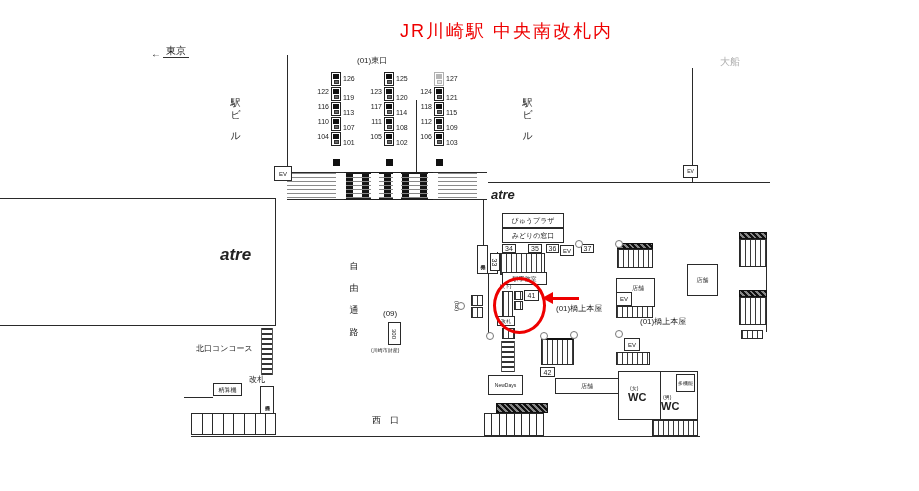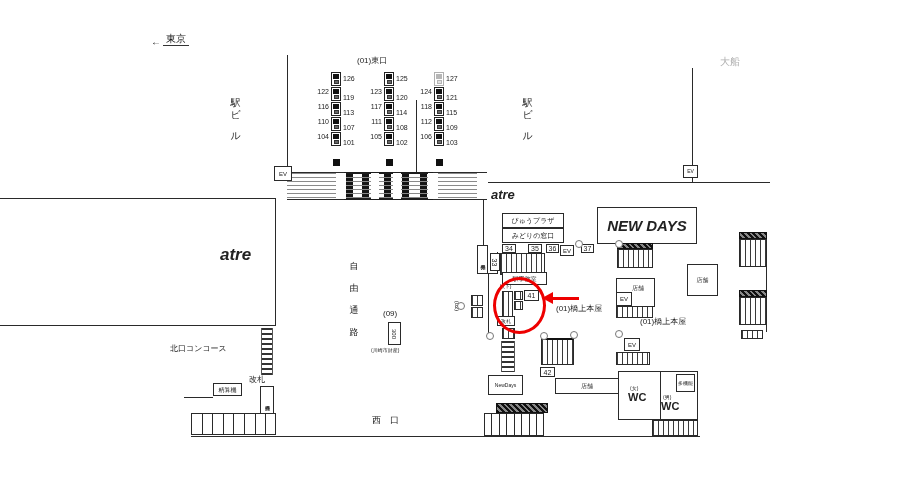--- a/index.html
+++ b/index.html
@@ -49,21 +49,21 @@
   .frame{position:absolute;border:2px solid #1d1d1d;box-sizing:border-box;}
   .ev{font-size:6px;}
 </style>
 </head>
 <body>
 
 <div class="canvas">
 
   <div class="lbl f10 gray" style="left:720px;top:57px">大船</div>
 
-  <div class="lbl f10" style="left:151px;top:34px"><span style="display:inline-block;transform:translateY(3px);margin-right:2px">←</span><span style="border-bottom:1px solid #333;padding:0 3px 1px 3px">東京</span></div>
+  <div class="lbl f10" style="left:151px;top:46px"><span style="display:inline-block;transform:translateY(3px);margin-right:2px">←</span><span style="border-bottom:1px solid #333;padding:0 3px 1px 3px">東京</span></div>
 
   <div class="lbl f10 vtext" style="left:230px;top:90px;letter-spacing:12px">駅ビル</div>
   <div class="lbl f10 vtext" style="left:522px;top:90px;letter-spacing:12px">駅ビル</div>
 
   <div class="wall" style="left:287px;top:55px;width:1px;height:117px"></div>
   <div class="wall" style="left:416px;top:100px;width:1px;height:72px"></div>
   <div class="wall" style="left:692px;top:68px;width:1px;height:114px"></div>
   <div class="wall" style="left:483px;top:182px;width:287px;height:1px"></div>
   <div class="wall" style="left:483px;top:182px;width:1px;height:64px"></div>
   <div class="wall" style="left:0;top:198px;width:276px;height:1px"></div>
@@ -138,21 +138,20 @@
   <div class="darkv" style="left:362px;top:174px;width:7px;height:24px"></div>
   <div class="darkv" style="left:384px;top:174px;width:7px;height:24px"></div>
   <div class="darkv" style="left:402px;top:174px;width:7px;height:24px"></div>
   <div class="darkv" style="left:420px;top:174px;width:7px;height:24px"></div>
   <div class="box ev" style="left:274px;top:166px;width:18px;height:15px">EV</div>
   <div class="box" style="left:683px;top:165px;width:15px;height:13px;font-size:5px">EV</div>
 
   <div class="lbl f13 it" style="left:491px;top:188px">atre</div>
   <div class="box f7" style="left:502px;top:213px;width:62px;height:15px">びゅうプラザ</div>
   <div class="box f7" style="left:502px;top:228px;width:62px;height:15px">みどりの窓口</div>
-  <div class="box f15 it" style="left:597px;top:207px;width:100px;height:37px">NEW DAYS</div>
 
   <div class="box" style="left:477px;top:245px;width:11px;height:29px">
       <span class="vtext f5">券売機</span>
     </div>
   <div class="box f7" style="left:502px;top:244px;width:14px;height:9px">34</div>
   <div class="box f7" style="left:528px;top:244px;width:14px;height:9px">35</div>
   <div class="vhatch" style="left:500px;top:253px;width:45px;height:22px"></div>
   <div class="box" style="left:490px;top:253px;width:10px;height:18px">
       <span class="rot90 f7">33</span>
     </div>
@@ -185,21 +184,21 @@
 
   <div class="dark" style="left:739px;top:232px;width:28px;height:7px"></div>
   <div class="vhatch" style="left:739px;top:239px;width:28px;height:28px"></div>
   <div class="box f6" style="left:687px;top:264px;width:31px;height:32px">店舗</div>
   <div class="dark" style="left:739px;top:290px;width:28px;height:7px"></div>
   <div class="vhatch" style="left:739px;top:297px;width:28px;height:28px"></div>
   <div class="vhatch" style="left:741px;top:330px;width:22px;height:9px"></div>
 
   <div class="lbl f17 it" style="left:220px;top:246px">atre</div>
   <div class="ladder" style="left:261px;top:328px;width:12px;height:47px"></div>
-  <div class="lbl f8" style="left:170px;top:345px">北口コンコース</div>
+  <div class="lbl f8" style="left:196px;top:345px">北口コンコース</div>
   <div class="box f6" style="left:213px;top:383px;width:29px;height:13px">精算機</div>
   <div class="lbl f8" style="left:249px;top:376px">改札</div>
   <div class="box" style="left:260px;top:386px;width:14px;height:29px">
       <span class="vtext f5">券売機</span>
     </div>
   <div class="gaterow" style="left:191px;top:413px;width:85px;height:22px"></div>
 
   <div class="lbl f9 vtext" style="left:349px;top:254px;letter-spacing:22px">自由通路</div>
   <div class="lbl f8" style="left:383px;top:310px">(09)</div>
   <div class="box" style="left:388px;top:322px;width:13px;height:23px">
@@ -231,14 +230,15 @@
   <div class="pillar" style="left:457px;top:302px"></div>
   <div class="pillar" style="left:486px;top:332px"></div>
   <div class="pillar" style="left:540px;top:332px"></div>
   <div class="pillar" style="left:570px;top:331px"></div>
   <div class="pillar" style="left:615px;top:330px"></div>
 
   <div class="rcircle" style="left:493px;top:277px;width:53px;height:57px"></div>
   <div class="rshaft" style="left:552px;top:297px;width:27px;height:3px"></div>
   <div class="rhead" style="left:542px;top:292px"></div>
 
+  <div class="lbl f18 red" style="left:400px;top:22px;z-index:5">JR川崎駅 中央南改札内</div>
 
 </div>
 
 </body></html>

